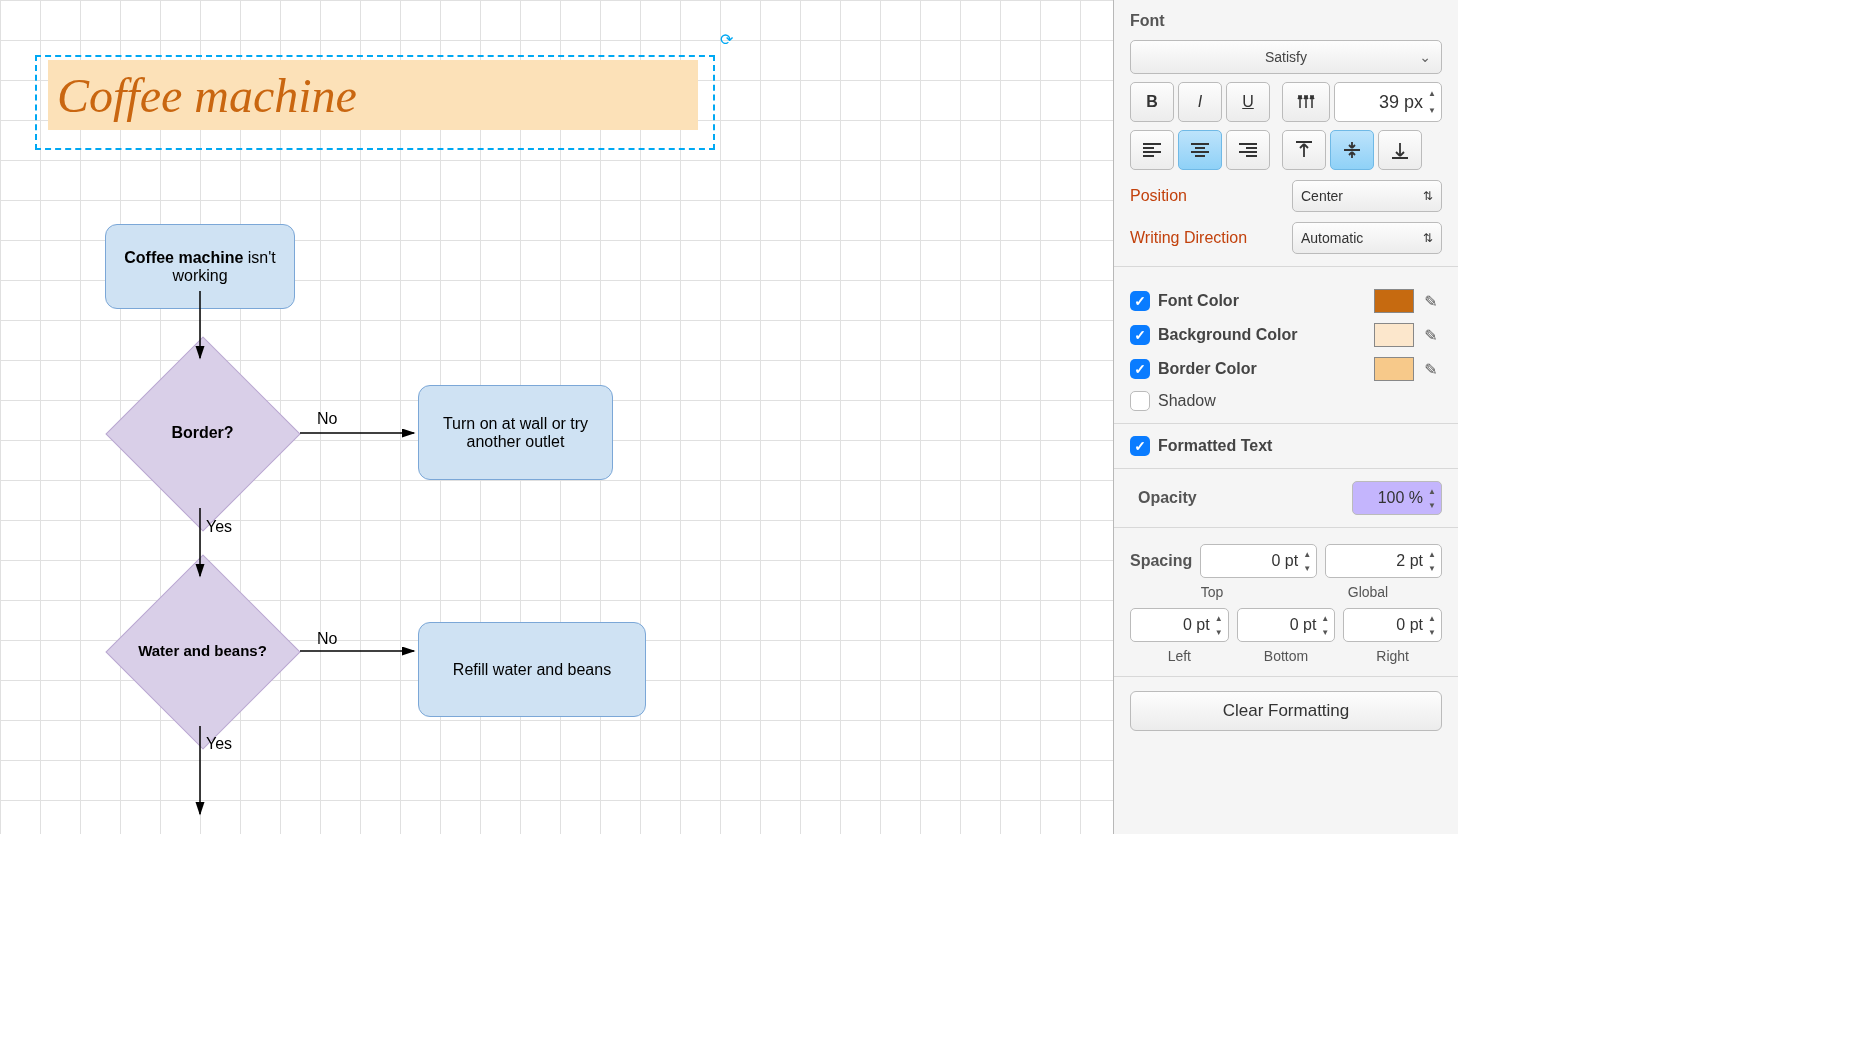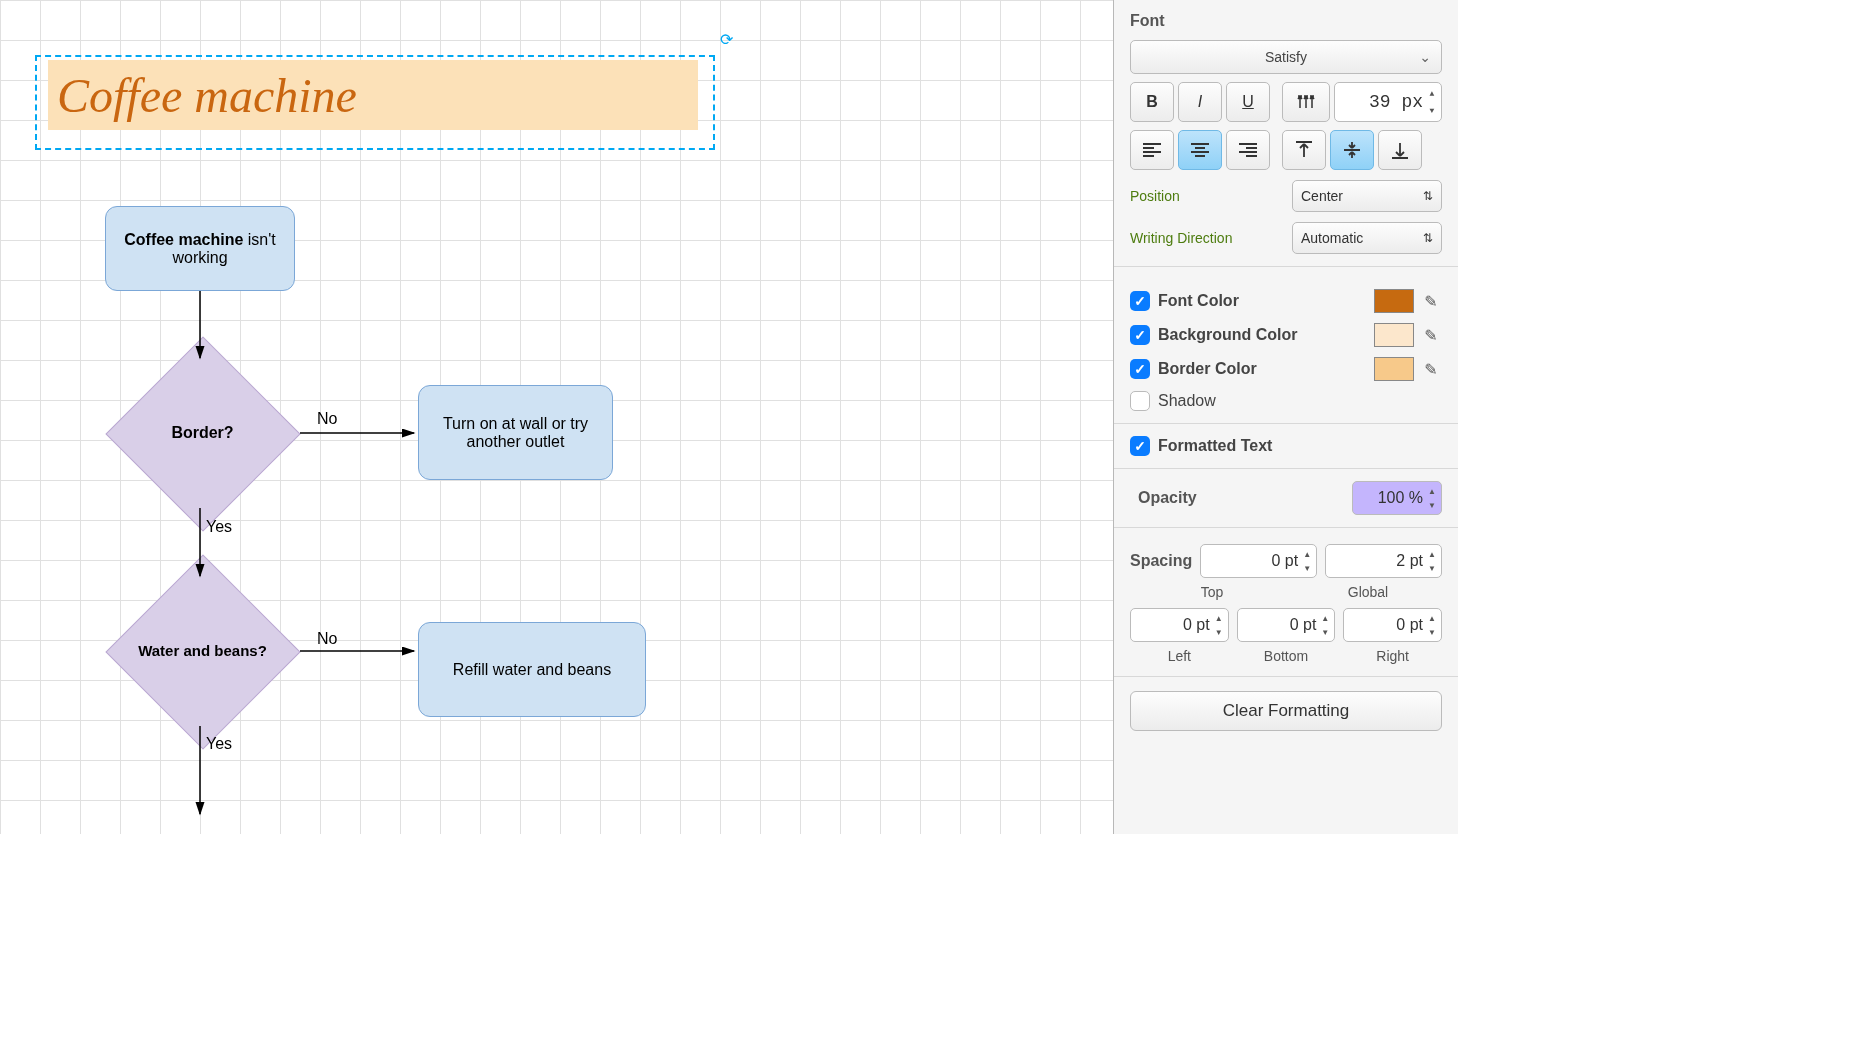--- a/index.html
+++ b/index.html
@@ -158,34 +158,33 @@
   height: 40px;
   border: 1px solid #bbb;
   border-radius: 5px;
   background: #fff;
   display: flex;
   align-items: center;
   justify-content: flex-end;
   padding-right: 18px;
   font-size: 18px;
   position: relative;
-  font-family: Liberation Mono, monospace;
 }
 .spinner-arrows {
   position: absolute;
   right: 2px;
   top: 2px;
   bottom: 2px;
   width: 14px;
   display: flex;
   flex-direction: column;
 }
 .spinner-arrows div { flex:1; font-size: 8px; display:flex; align-items:center; justify-content:center; color:#555; cursor:pointer;}
 .kv-row { display: flex; align-items: center; justify-content: space-between; margin-top: 10px; }
-.kv-row label { font-size: 14px; color: #4d7c0f; }
+.kv-row label { font-size: 16px; color: #c2410c; }
 .select {
   width: 150px; height: 32px;
   border: 1px solid #bbb;
   border-radius: 5px;
   background: linear-gradient(#fdfdfd,#ececec);
   display:flex; align-items:center; justify-content:space-between;
   padding: 0 8px; cursor:pointer;gap:8px;
 }
 .select .arrw { font-size: 12px; }
 .check-row { display: flex; align-items: center; gap: 8px; margin-top: 10px; font-size: 16px; font-weight: 600; color:#444;}
@@ -217,21 +216,21 @@
 <body>
 
 <div class="canvas">
   <div class="selection-box"></div>
   <div class="rotate-handle">⟳</div>
 
   <div class="title-box">
     <span class="script">Coffee machine</span>
   </div>
 
-  <div class="node-rect" style="left:105px; top:206px; width:190px; height:85px;">
+  <div class="node-rect" style="left:105px; top:224px; width:190px; height:85px;">
     <span>
       <b>Coffee machine</b><span> isn't working</span>
     </span>
   </div>
 
   <div class="node-diamond" style="left:105px; top:355px;">
     <div class="diamond-shape"></div>
     <div class="diamond-text">Border?</div>
   </div>
 

